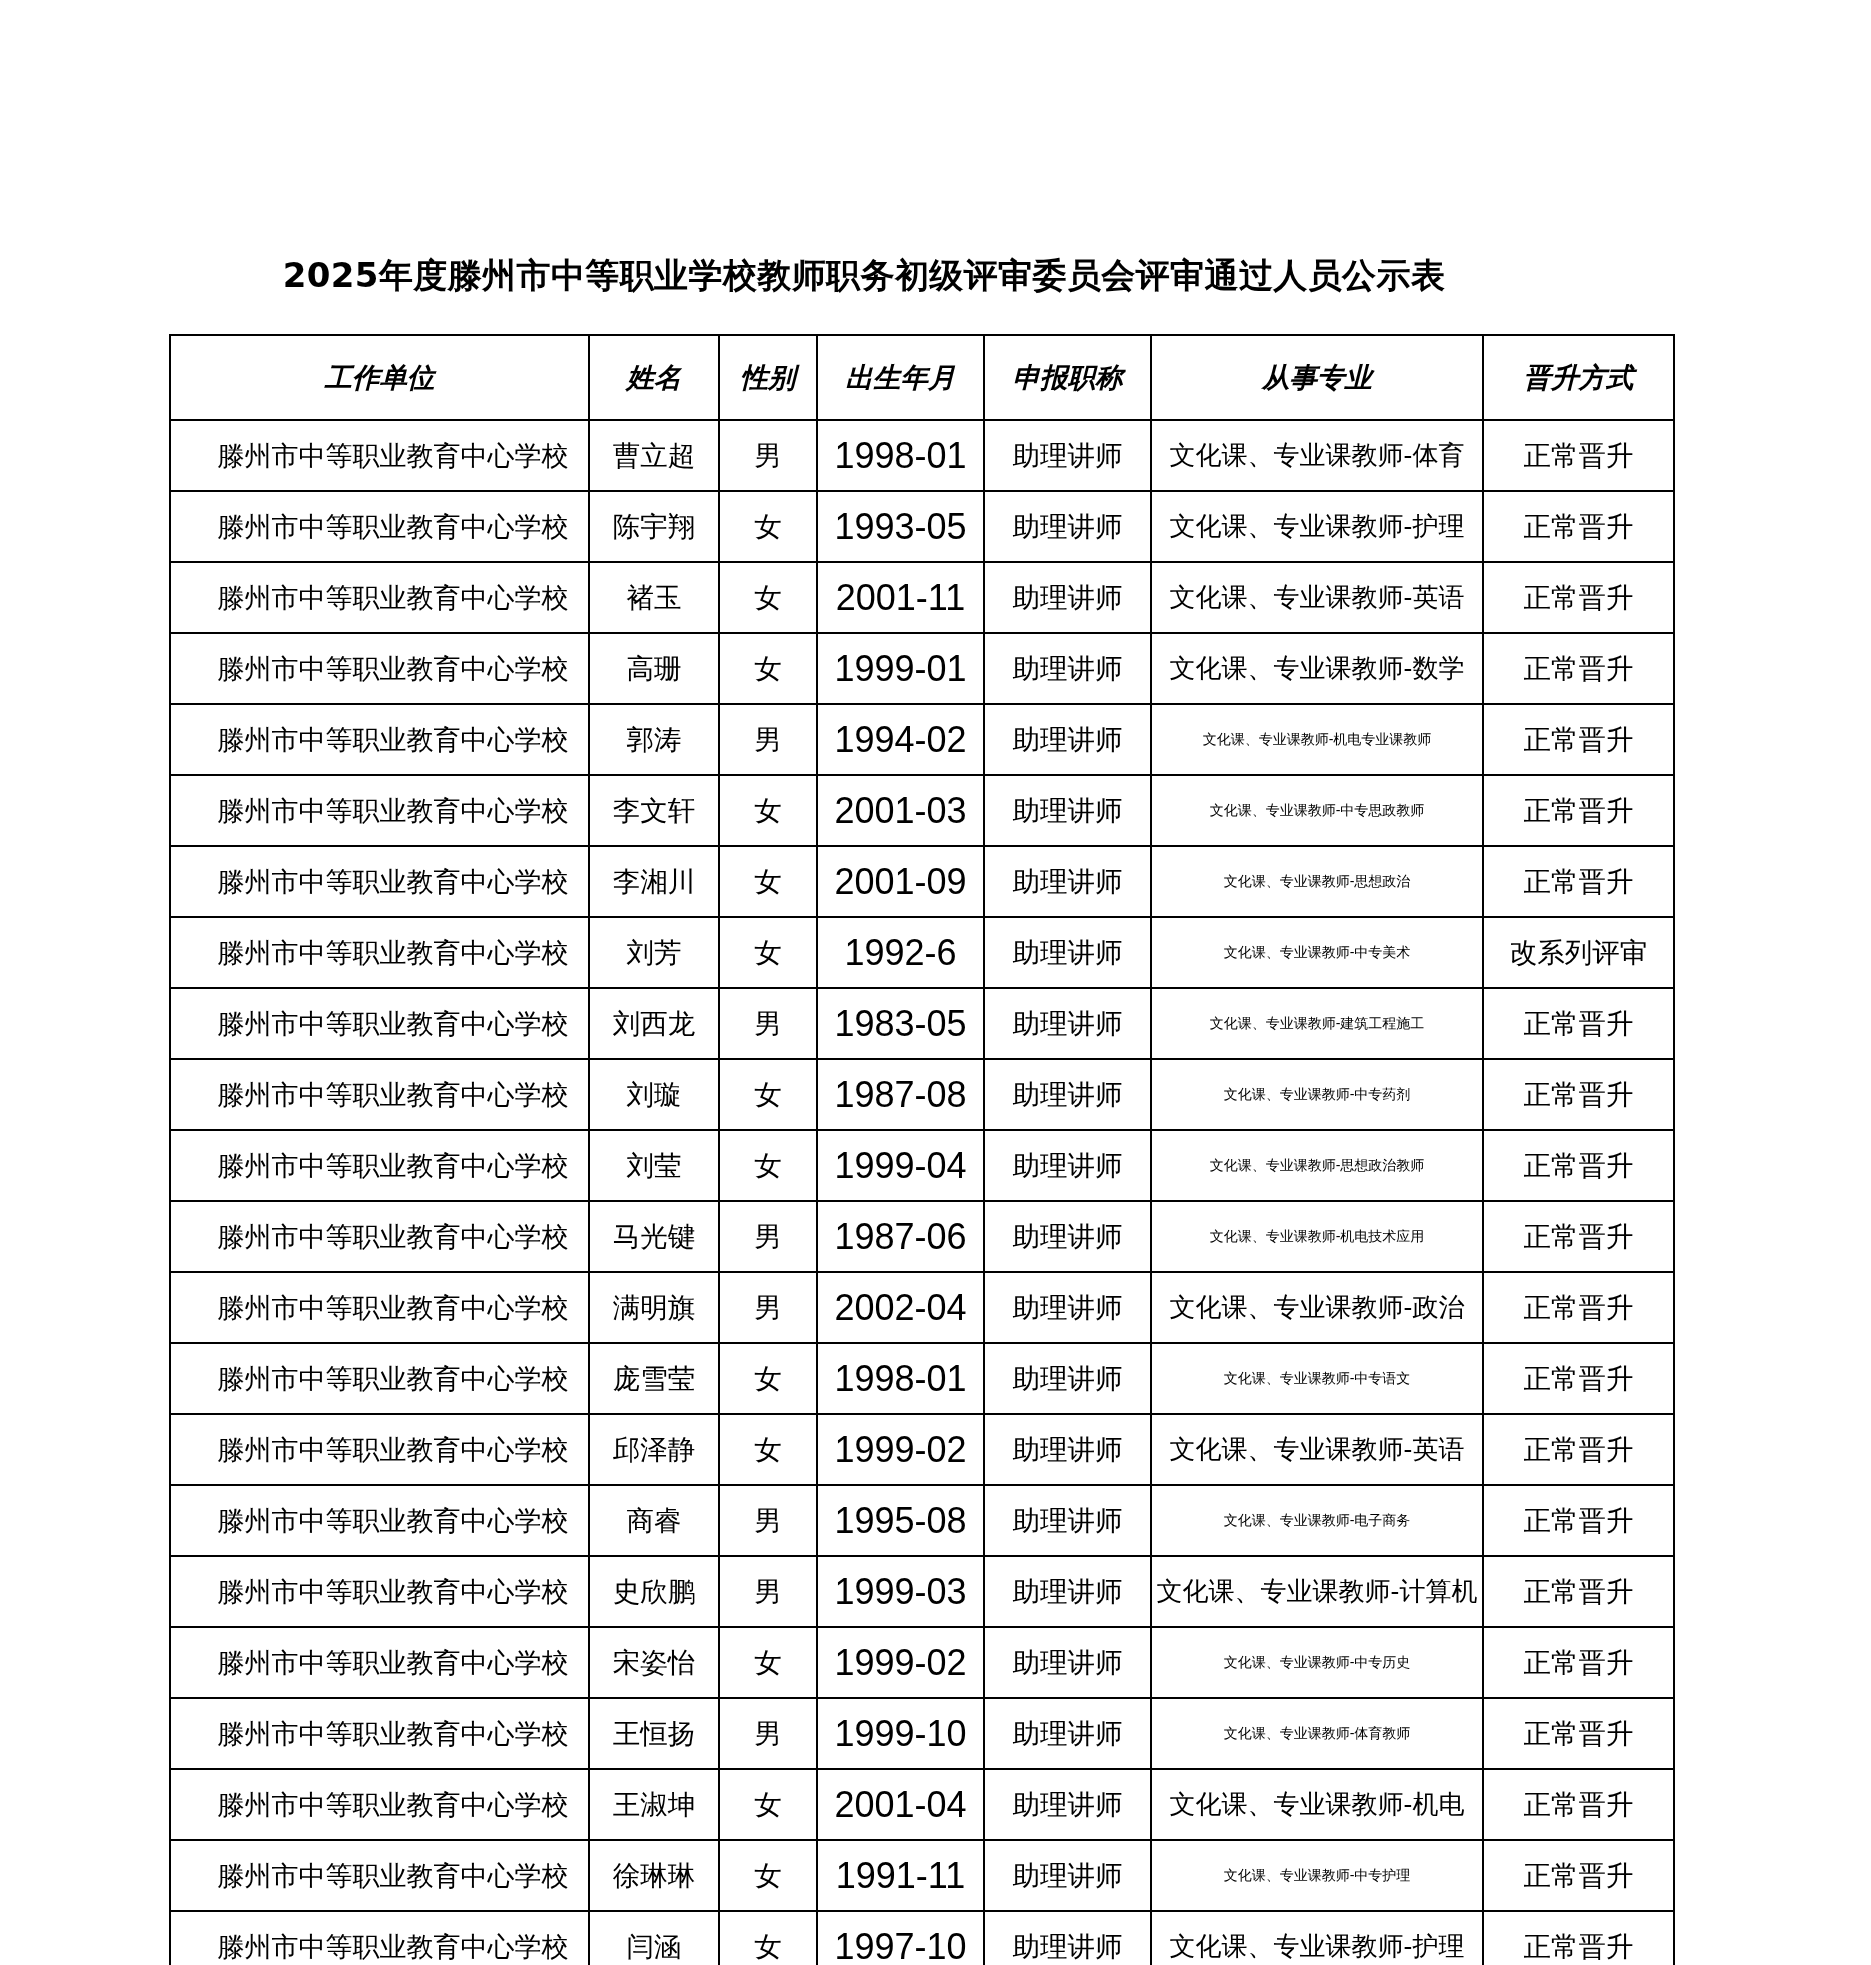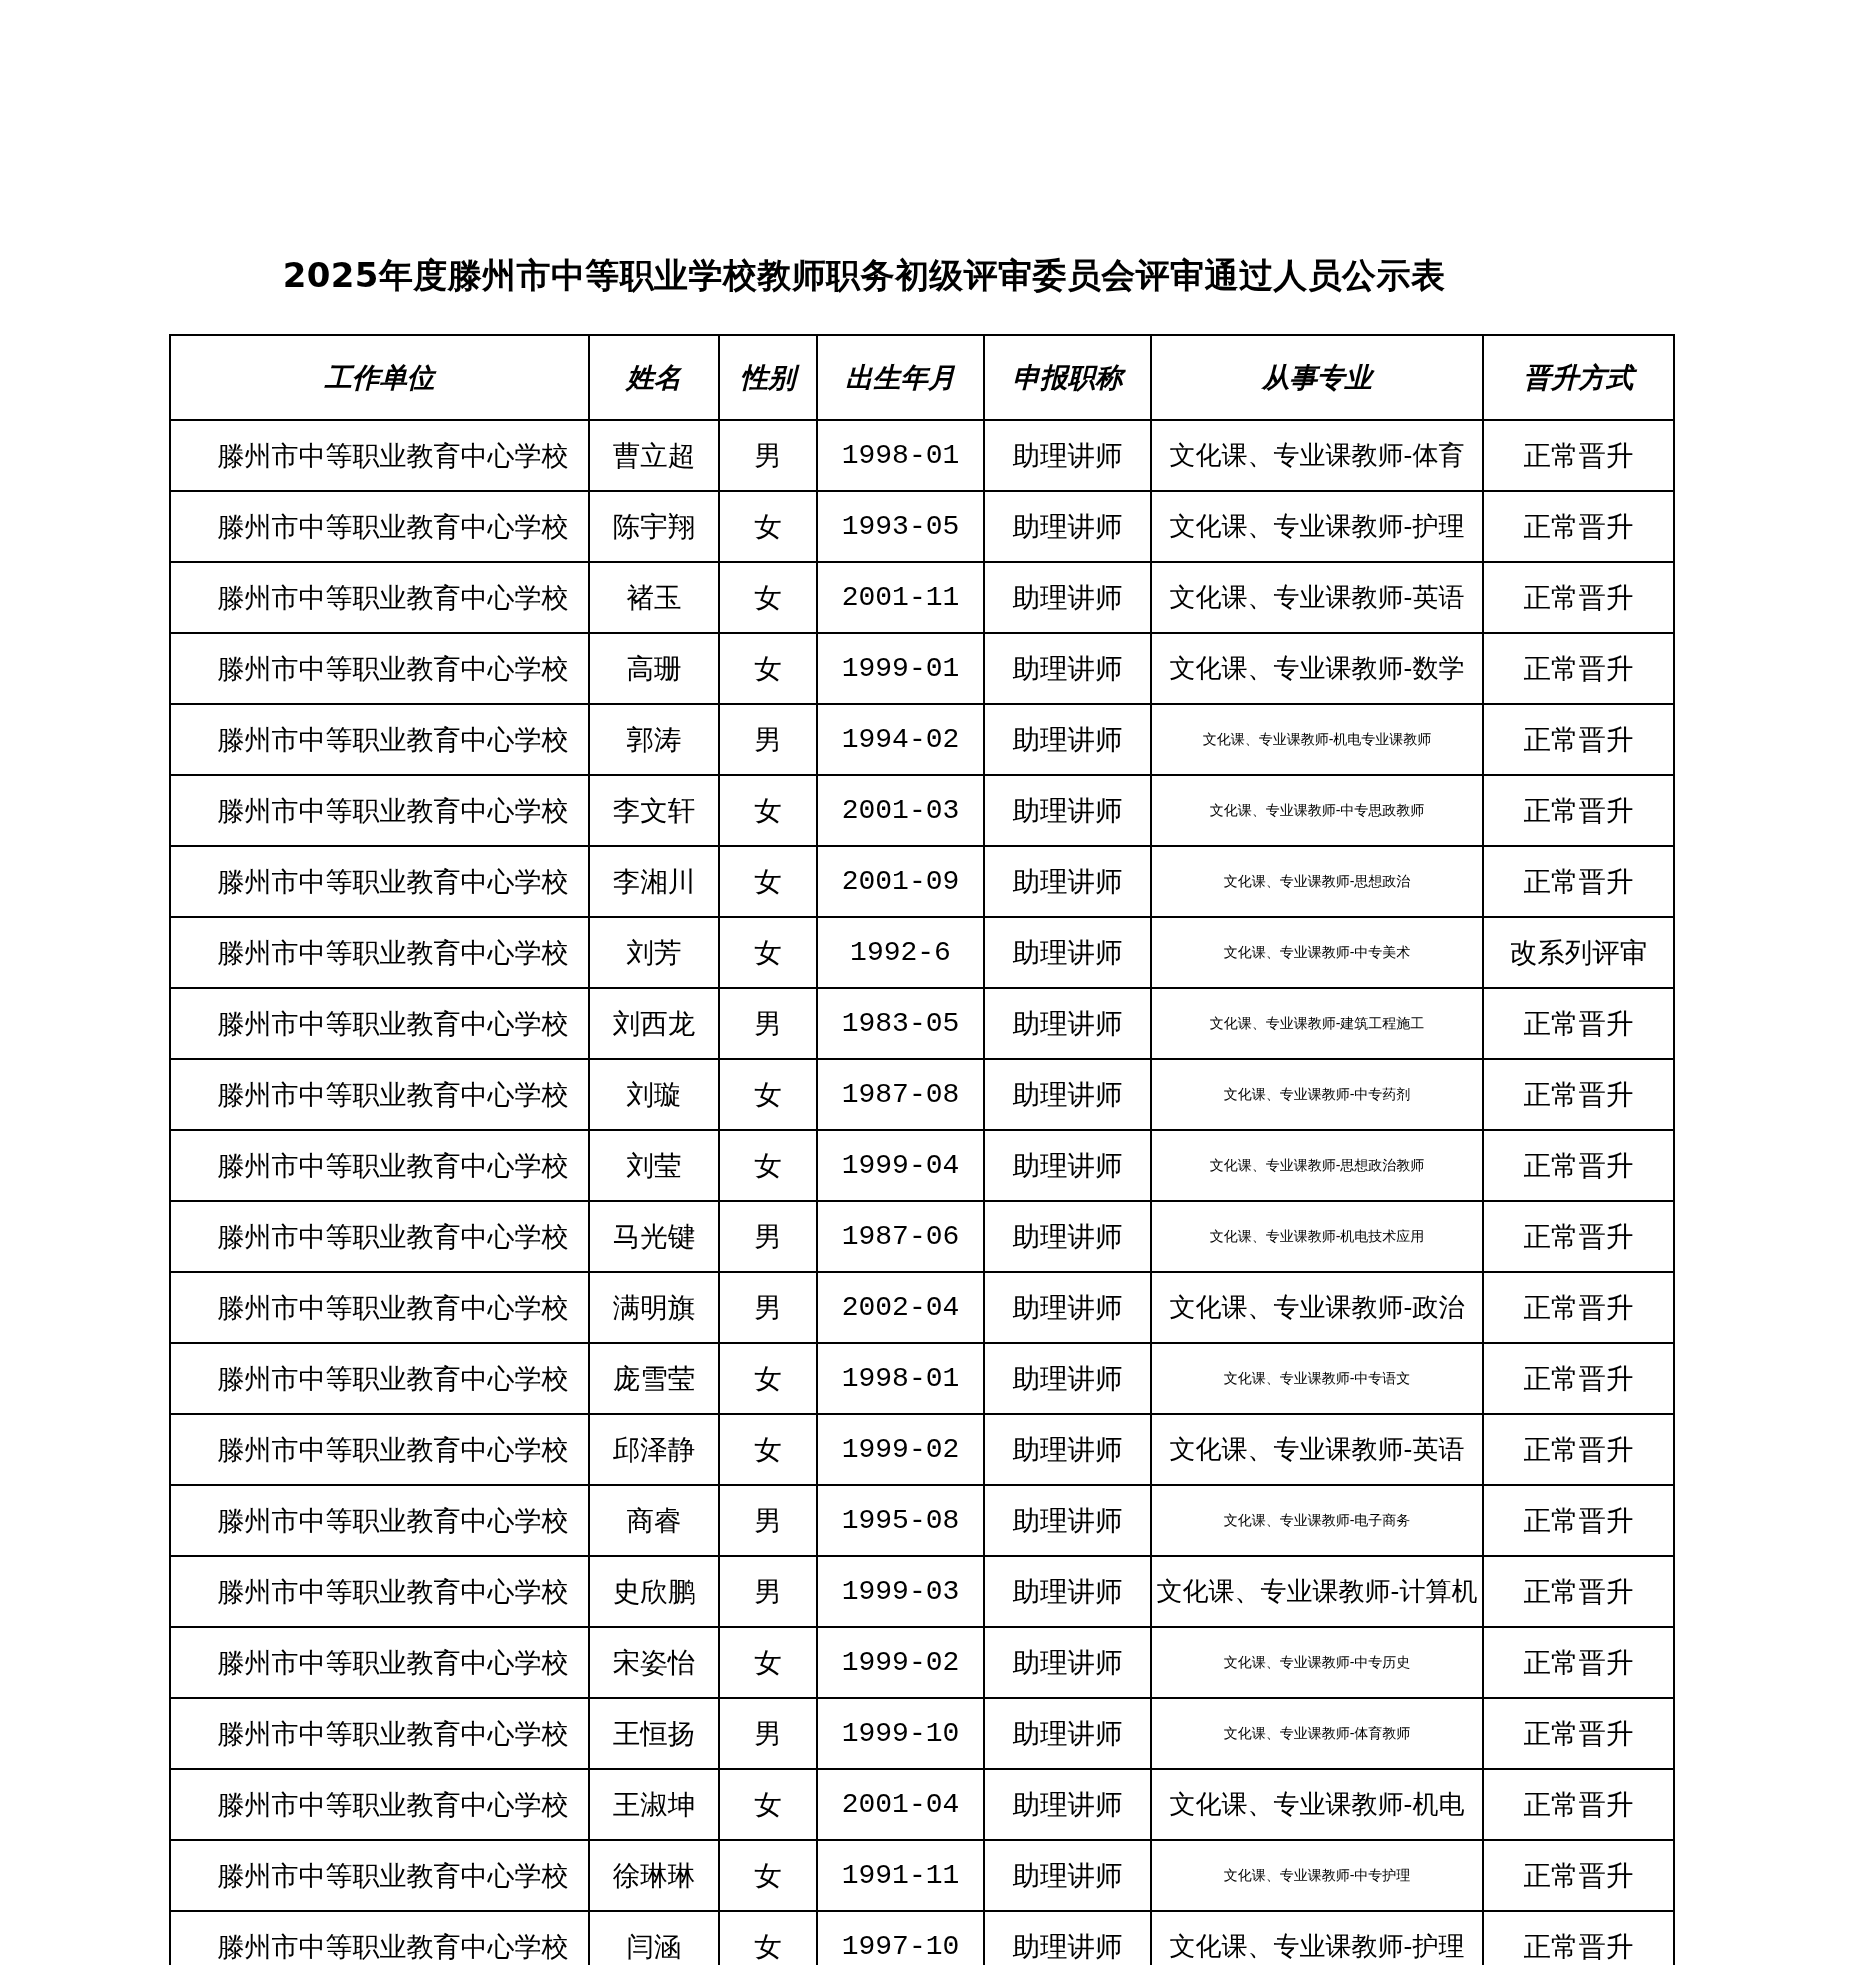--- a/index.html
+++ b/index.html
@@ -50,22 +50,22 @@
       font-family: "DejaVu Sans", "Liberation Sans", sans-serif;
       font-weight: bold;
       font-size: 27.5px;
       font-style: italic;
     }
     table.roster td {
       height: 69px;
       font-size: 27.5px;
     }
     table.roster td.num {
-      font-family: Liberation Mono, monospace;
-      font-size: 28px;
+      font-family: Liberation Sans, sans-serif;
+      font-size: 36px;
     }
     table.roster td.spec-small {
       font-size: 14px;
     }
     table.roster td.spec-large {
       font-size: 26px;
     }
     table.roster td.unit {
       font-size: 27px;
       padding-left: 27px;

